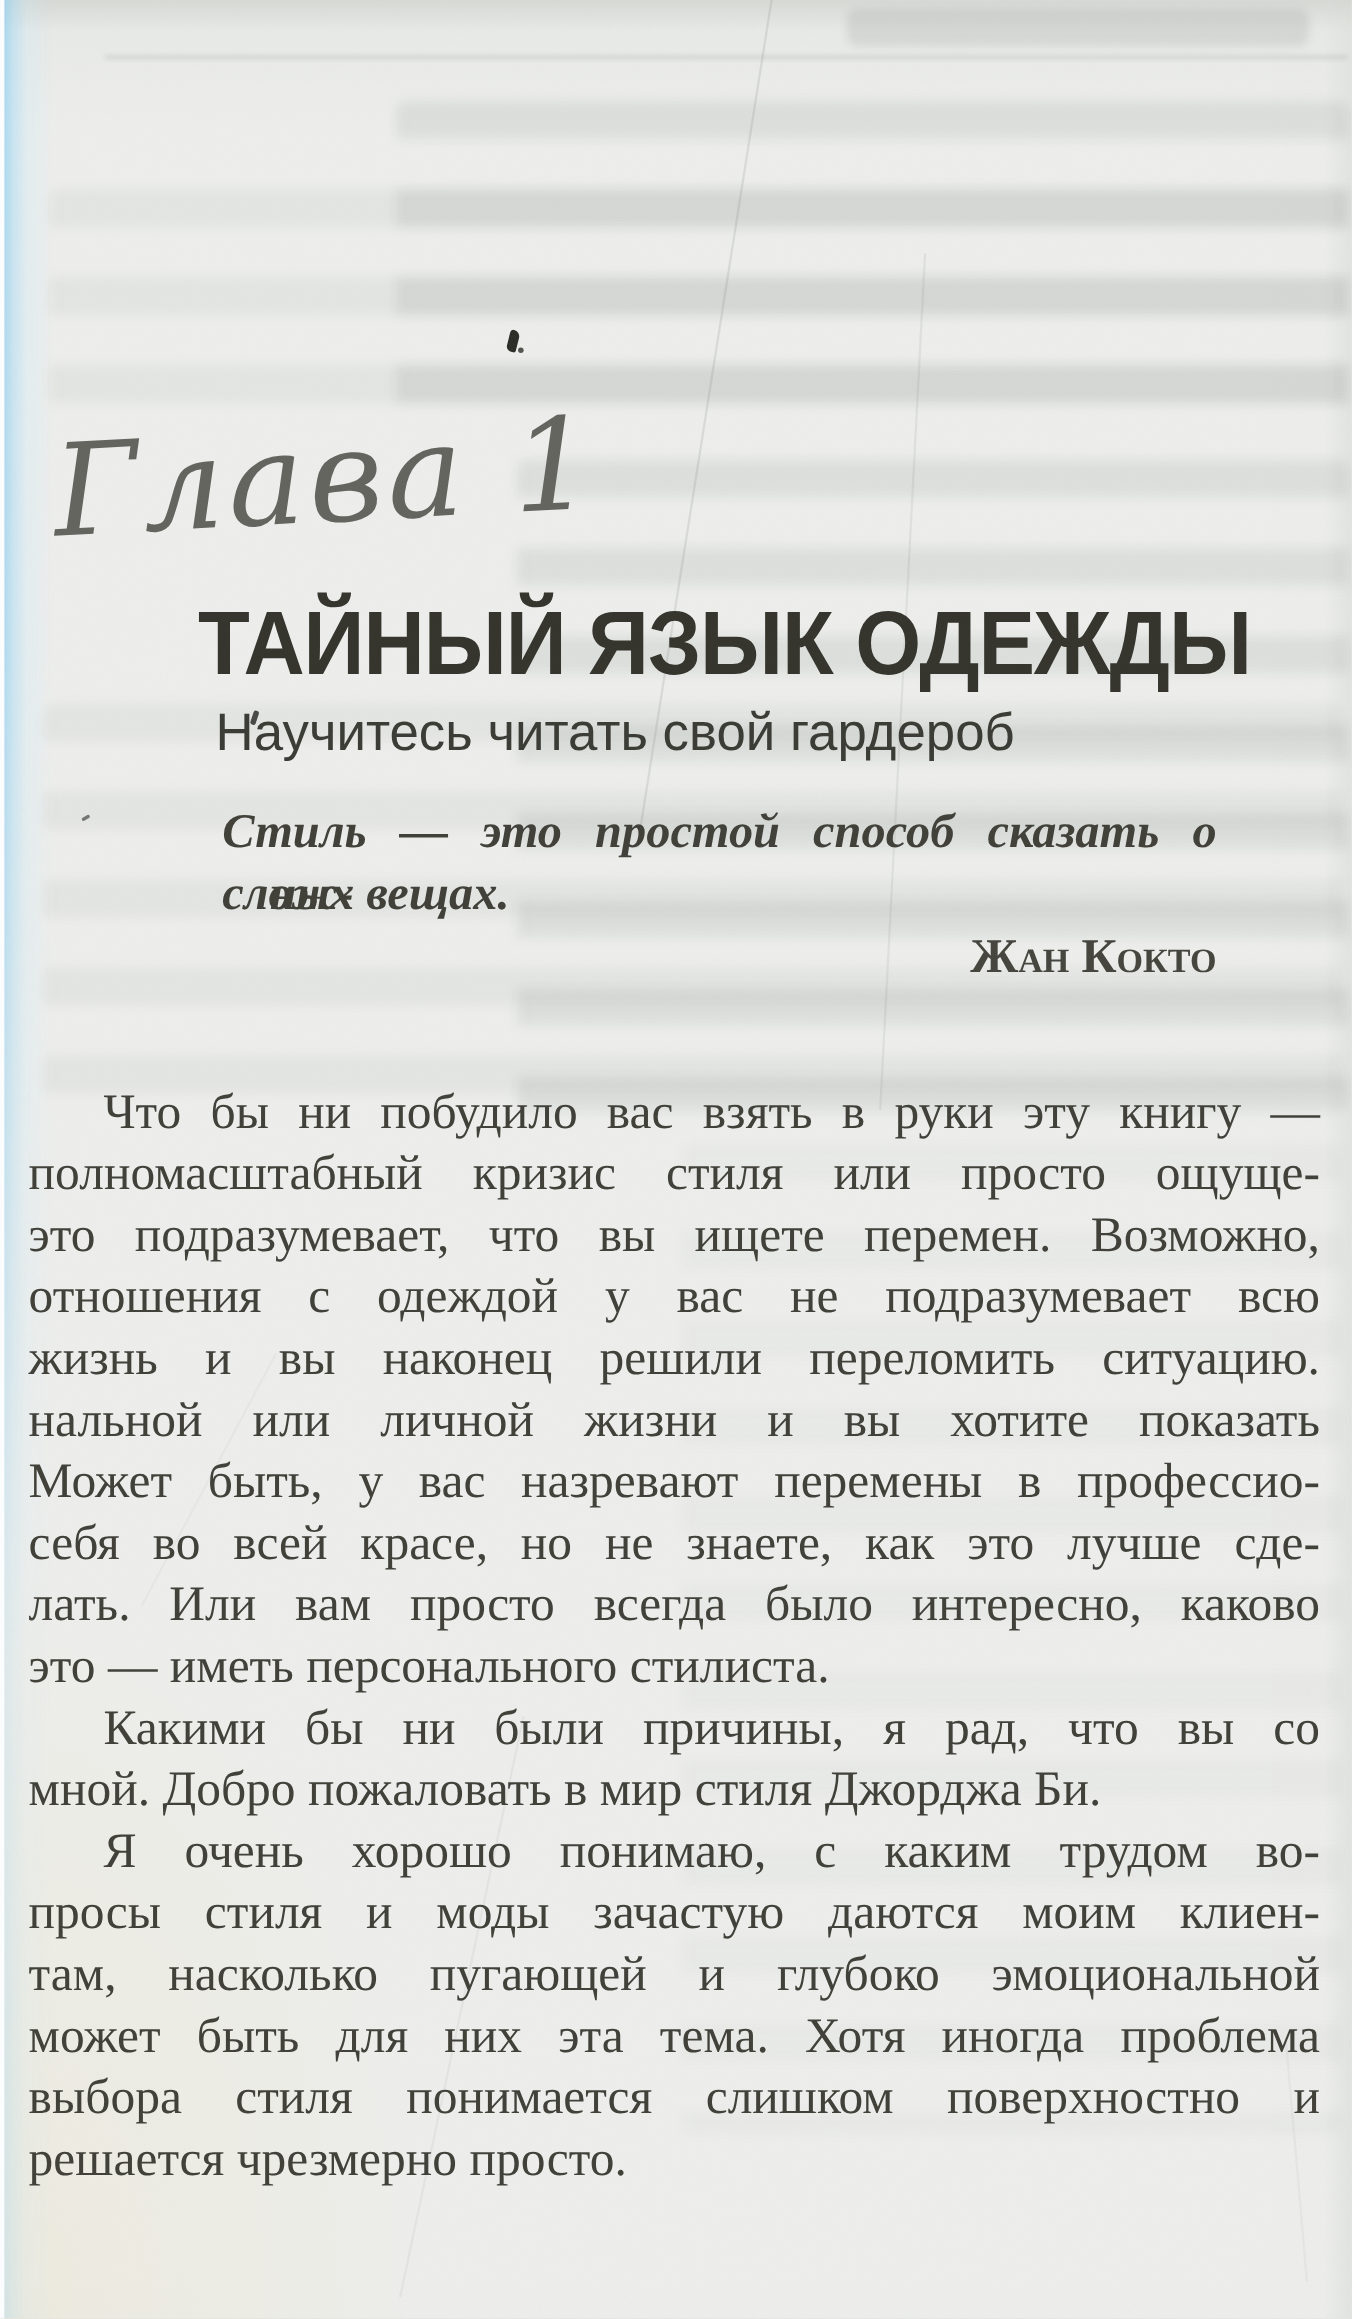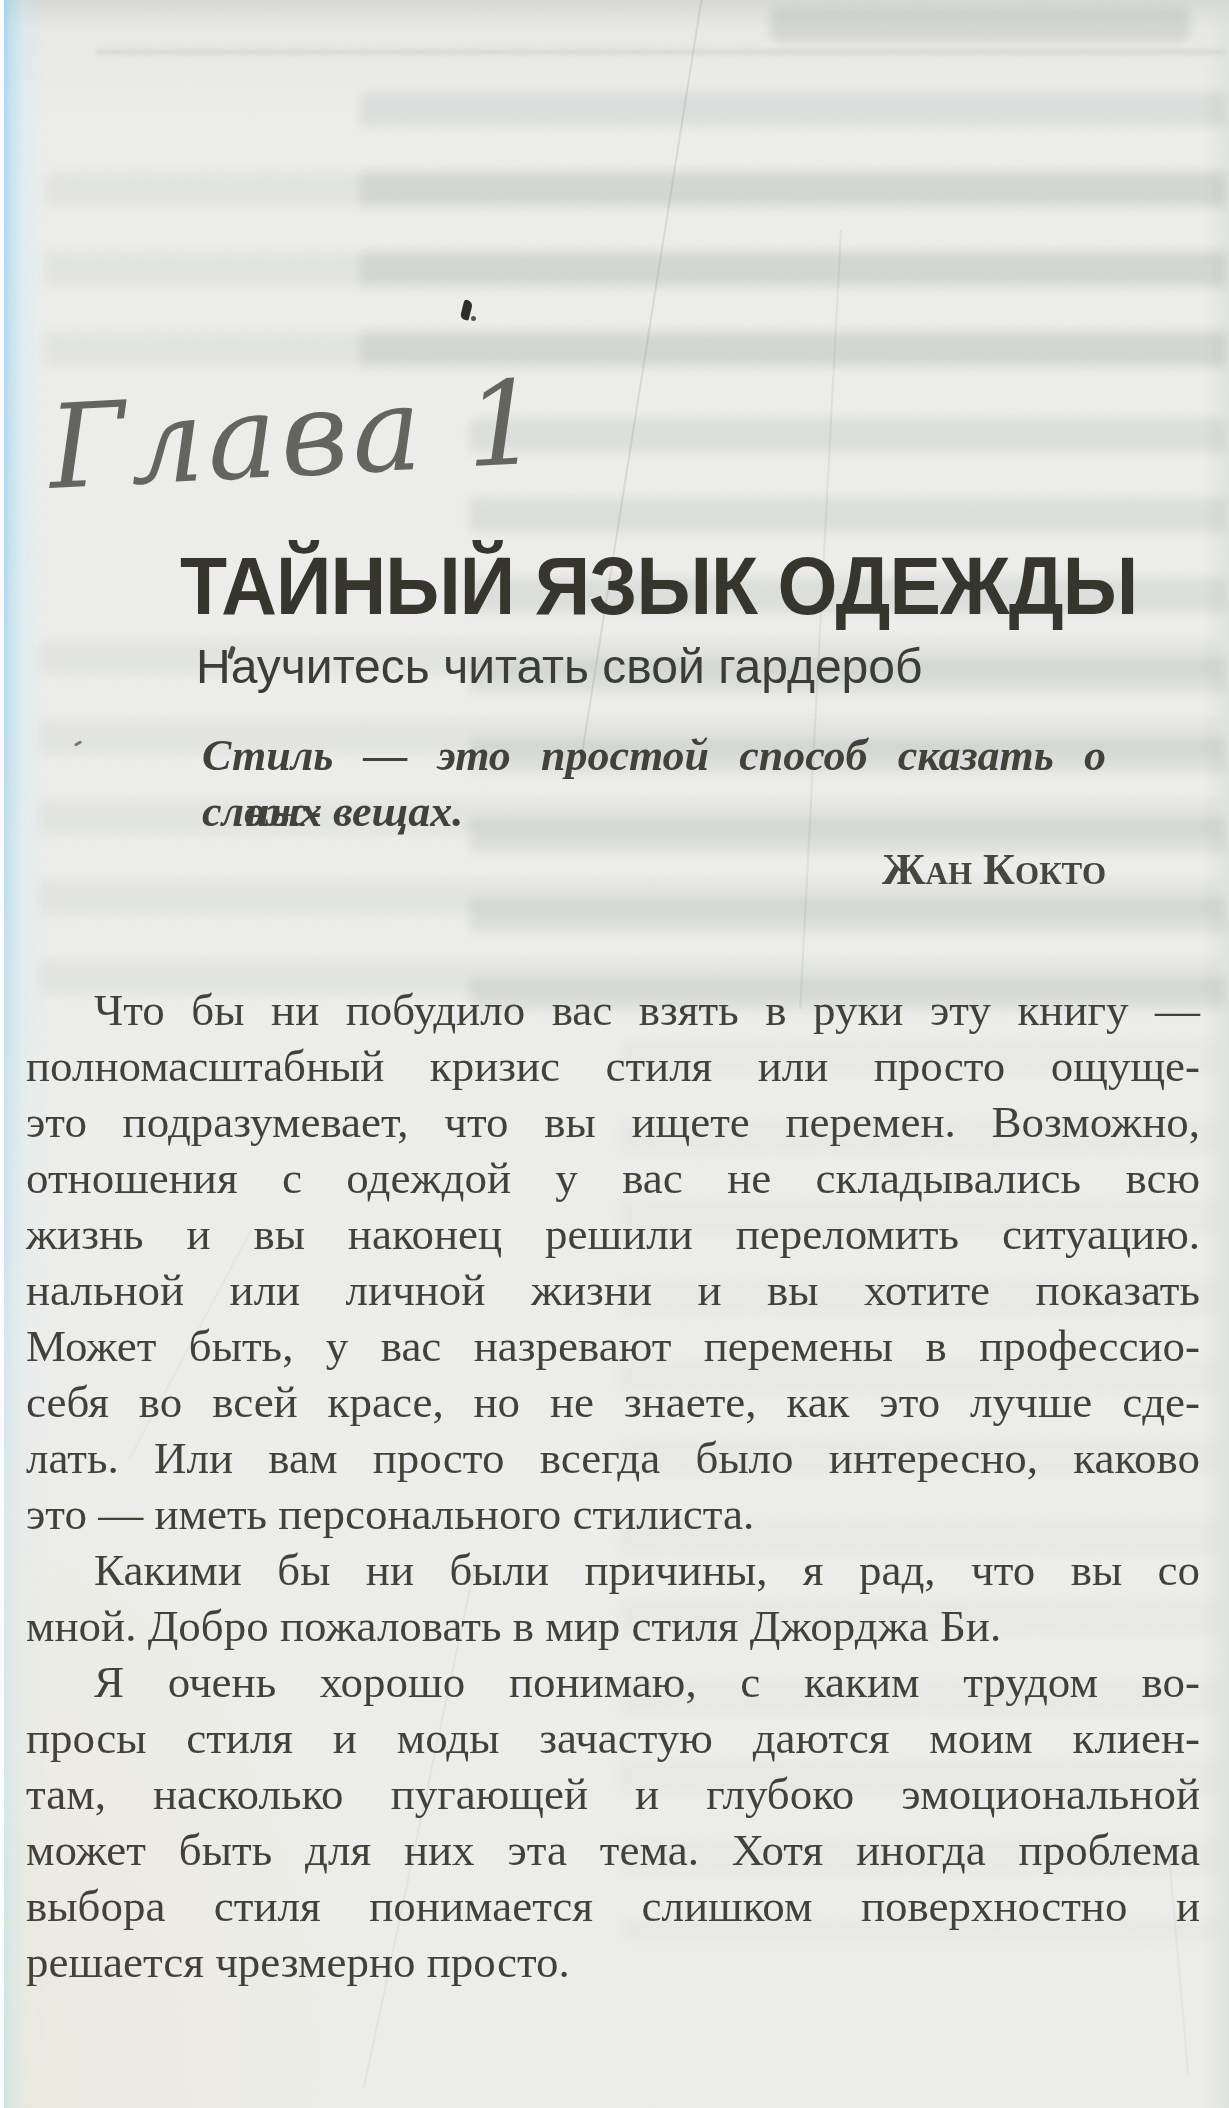--- a/index.html
+++ b/index.html
@@ -135,21 +135,21 @@
   <div class="epigraph">
     <div class="epi-line">Стиль — это простой способ сказать о слож-</div>
     <div class="epi-line last">ных вещах.</div>
     <div class="attribution">Жан Кокто</div>
   </div>
 
   <div class="body-text">
       <div class="bline indent">Что бы ни побудило вас взять в руки эту книгу —</div>
       <div class="bline">полномасштабный кризис стиля или просто ощуще-</div>
       <div class="bline">это подразумевает, что вы ищете перемен. Возможно,</div>
-      <div class="bline">отношения с одеждой у вас не складывались всю</div>
+      <div class="bline">отношения с одеждой у вас не подразумевает всю</div>
       <div class="bline">жизнь и вы наконец решили переломить ситуацию.</div>
       <div class="bline">нальной или личной жизни и вы хотите показать</div>
       <div class="bline">Может быть, у вас назревают перемены в профессио-</div>
       <div class="bline">себя во всей красе, но не знаете, как это лучше сде-</div>
       <div class="bline">лать. Или вам просто всегда было интересно, каково</div>
       <div class="bline plast">это — иметь персонального стилиста.</div>
       <div class="bline indent">Какими бы ни были причины, я рад, что вы со</div>
       <div class="bline plast">мной. Добро пожаловать в мир стиля Джорджа Би.</div>
       <div class="bline indent">Я очень хорошо понимаю, с каким трудом во-</div>
       <div class="bline">просы стиля и моды зачастую даются моим клиен-</div>

